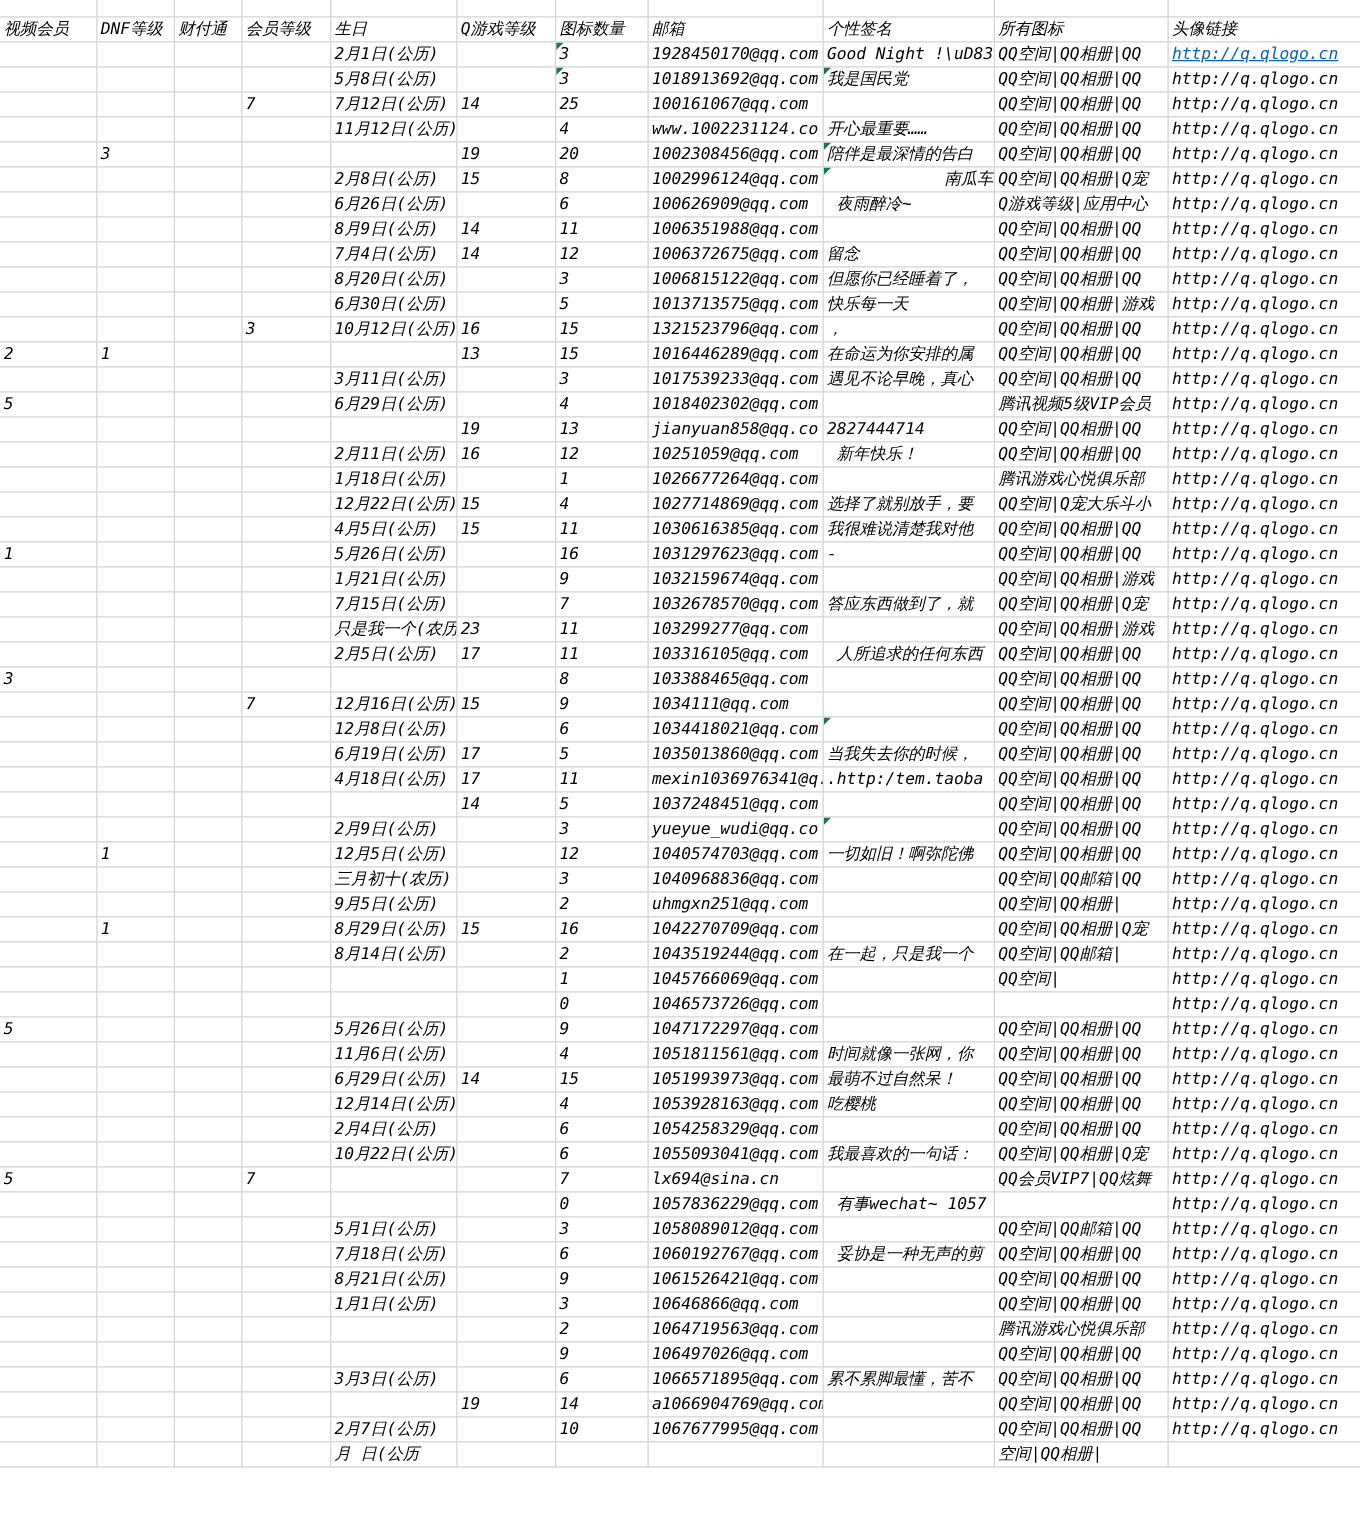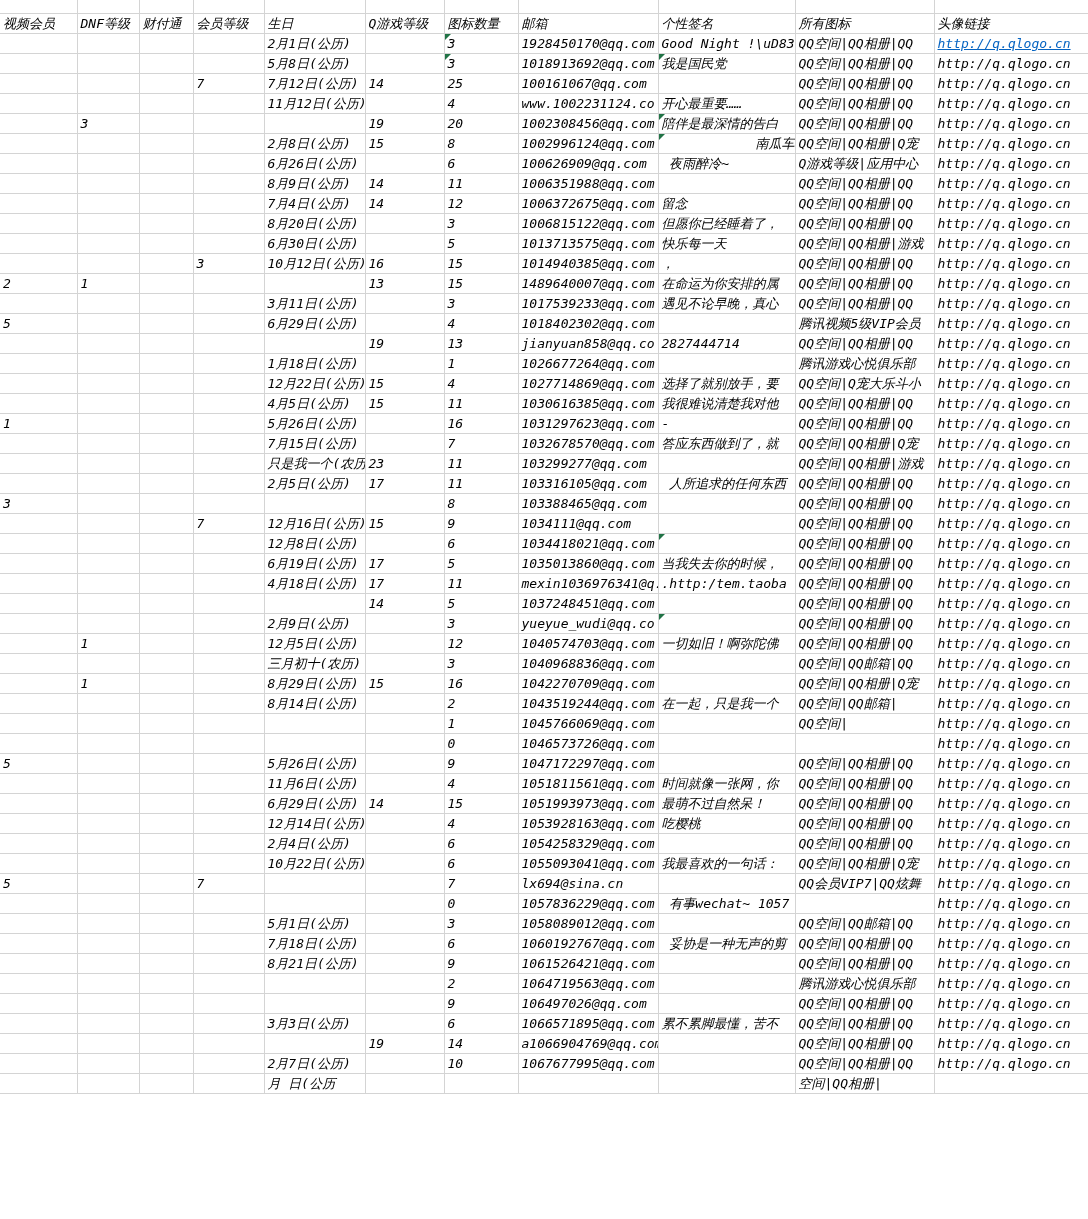--- a/index.html
+++ b/index.html
@@ -216,34 +216,34 @@
           <td>http://q.qlogo.cn</td>
         </tr>
         <tr>
           <td></td>
           <td></td>
           <td></td>
           <td>3</td>
           <td>10月12日(公历)</td>
           <td>16</td>
           <td>15</td>
-          <td>1014940385@qq.com</td>
+          <td>1321523796@qq.com</td>
           <td>，</td>
           <td>QQ空间|QQ相册|QQ</td>
           <td>http://q.qlogo.cn</td>
         </tr>
         <tr>
           <td>2</td>
           <td>1</td>
           <td></td>
           <td></td>
           <td></td>
           <td>13</td>
           <td>15</td>
-          <td>1489640007@qq.com</td>
+          <td>1016446289@qq.com</td>
           <td>在命运为你安排的属</td>
           <td>QQ空间|QQ相册|QQ</td>
           <td>http://q.qlogo.cn</td>
         </tr>
         <tr>
           <td></td>
           <td></td>
           <td></td>
           <td></td>
           <td>3月11日(公历)</td>
@@ -270,20 +270,33 @@
         <tr>
           <td></td>
           <td></td>
           <td></td>
           <td></td>
           <td></td>
           <td>19</td>
           <td>13</td>
           <td>jianyuan858@qq.co</td>
           <td>2827444714</td>
+          <td>QQ空间|QQ相册|QQ</td>
+          <td>http://q.qlogo.cn</td>
+        </tr>
+        <tr>
+          <td></td>
+          <td></td>
+          <td></td>
+          <td></td>
+          <td>2月11日(公历)</td>
+          <td>16</td>
+          <td>12</td>
+          <td>10251059@qq.com</td>
+          <td> 新年快乐！</td>
           <td>QQ空间|QQ相册|QQ</td>
           <td>http://q.qlogo.cn</td>
         </tr>
         <tr>
           <td></td>
           <td></td>
           <td></td>
           <td></td>
           <td>1月18日(公历)</td>
           <td></td>
@@ -330,20 +343,33 @@
           <td>1031297623@qq.com</td>
           <td>-</td>
           <td>QQ空间|QQ相册|QQ</td>
           <td>http://q.qlogo.cn</td>
         </tr>
         <tr>
           <td></td>
           <td></td>
           <td></td>
           <td></td>
+          <td>1月21日(公历)</td>
+          <td></td>
+          <td>9</td>
+          <td>1032159674@qq.com</td>
+          <td></td>
+          <td>QQ空间|QQ相册|游戏</td>
+          <td>http://q.qlogo.cn</td>
+        </tr>
+        <tr>
+          <td></td>
+          <td></td>
+          <td></td>
+          <td></td>
           <td>7月15日(公历)</td>
           <td></td>
           <td>7</td>
           <td>1032678570@qq.com</td>
           <td>答应东西做到了，就</td>
           <td>QQ空间|QQ相册|Q宠</td>
           <td>http://q.qlogo.cn</td>
         </tr>
         <tr>
           <td></td>
@@ -483,20 +509,33 @@
           <td>三月初十(农历)</td>
           <td></td>
           <td>3</td>
           <td>1040968836@qq.com</td>
           <td></td>
           <td>QQ空间|QQ邮箱|QQ</td>
           <td>http://q.qlogo.cn</td>
         </tr>
         <tr>
           <td></td>
+          <td></td>
+          <td></td>
+          <td></td>
+          <td>9月5日(公历)</td>
+          <td></td>
+          <td>2</td>
+          <td>uhmgxn251@qq.com</td>
+          <td></td>
+          <td>QQ空间|QQ相册|</td>
+          <td>http://q.qlogo.cn</td>
+        </tr>
+        <tr>
+          <td></td>
           <td>1</td>
           <td></td>
           <td></td>
           <td>8月29日(公历)</td>
           <td>15</td>
           <td>16</td>
           <td>1042270709@qq.com</td>
           <td></td>
           <td>QQ空间|QQ相册|Q宠</td>
           <td>http://q.qlogo.cn</td>
@@ -681,20 +720,33 @@
           <td>1061526421@qq.com</td>
           <td></td>
           <td>QQ空间|QQ相册|QQ</td>
           <td>http://q.qlogo.cn</td>
         </tr>
         <tr>
           <td></td>
           <td></td>
           <td></td>
           <td></td>
+          <td>1月1日(公历)</td>
+          <td></td>
+          <td>3</td>
+          <td>10646866@qq.com</td>
+          <td></td>
+          <td>QQ空间|QQ相册|QQ</td>
+          <td>http://q.qlogo.cn</td>
+        </tr>
+        <tr>
+          <td></td>
+          <td></td>
+          <td></td>
+          <td></td>
           <td></td>
           <td></td>
           <td>2</td>
           <td>1064719563@qq.com</td>
           <td></td>
           <td>腾讯游戏心悦俱乐部</td>
           <td>http://q.qlogo.cn</td>
         </tr>
         <tr>
           <td></td>

